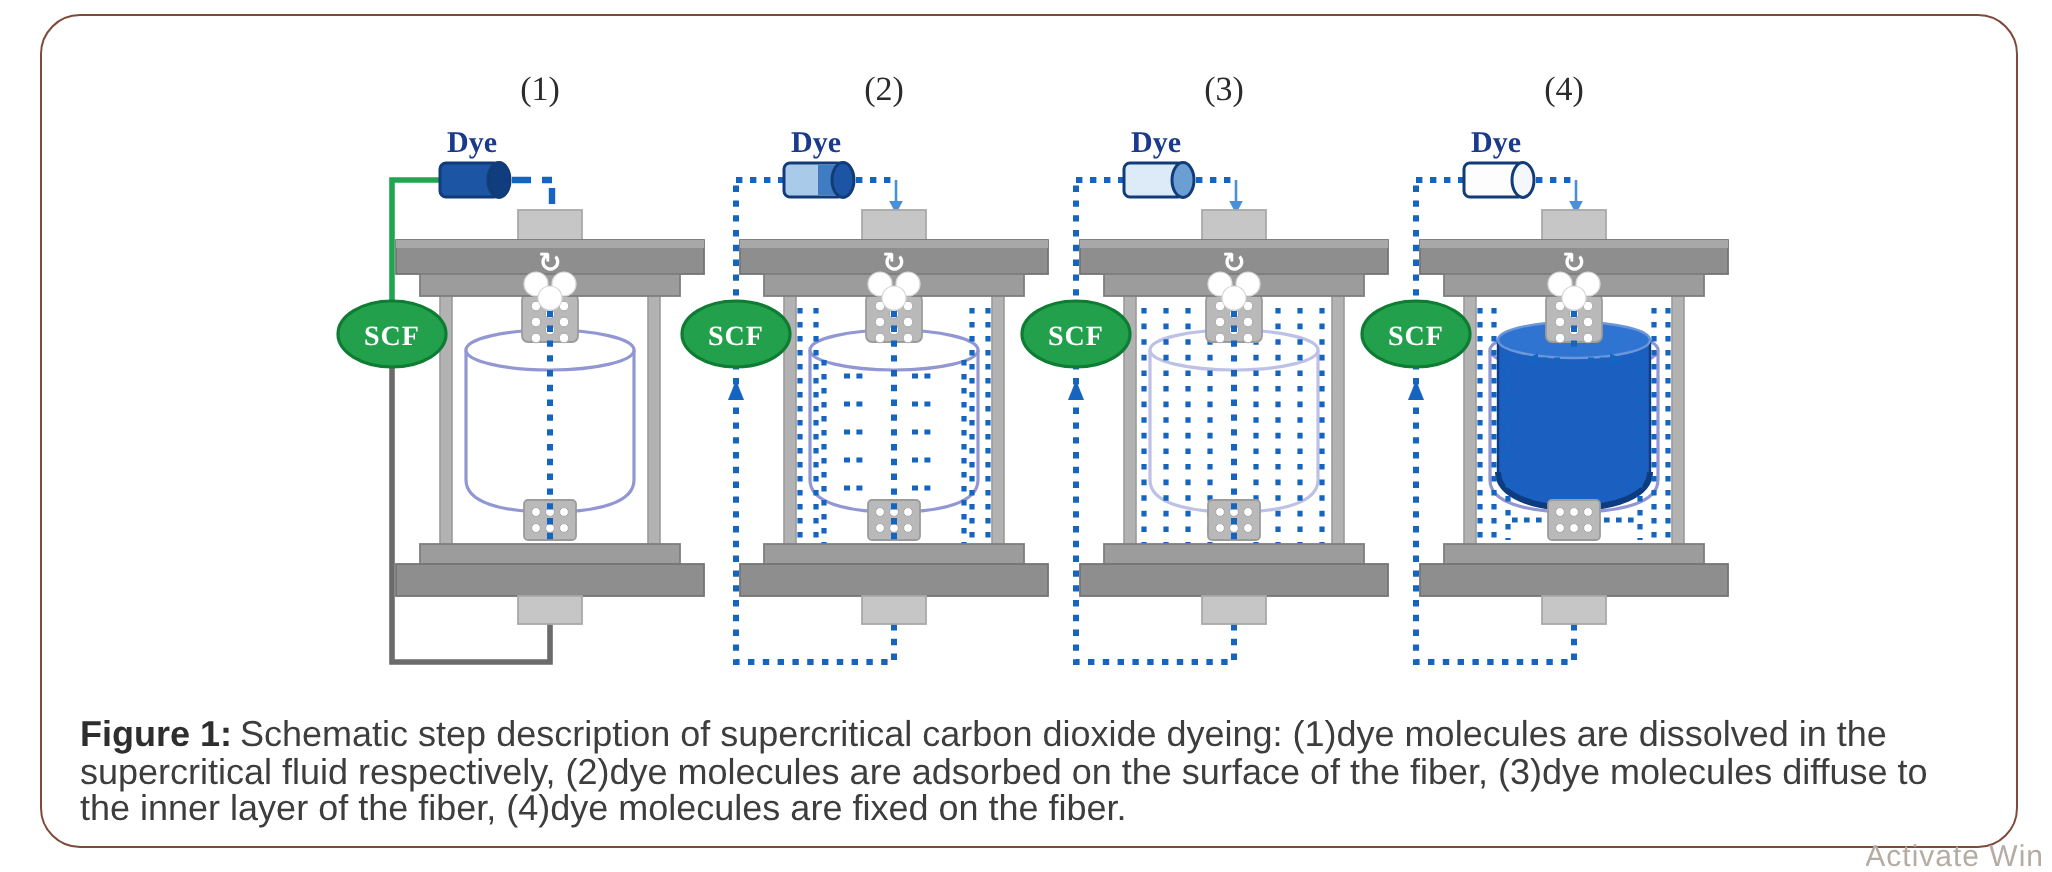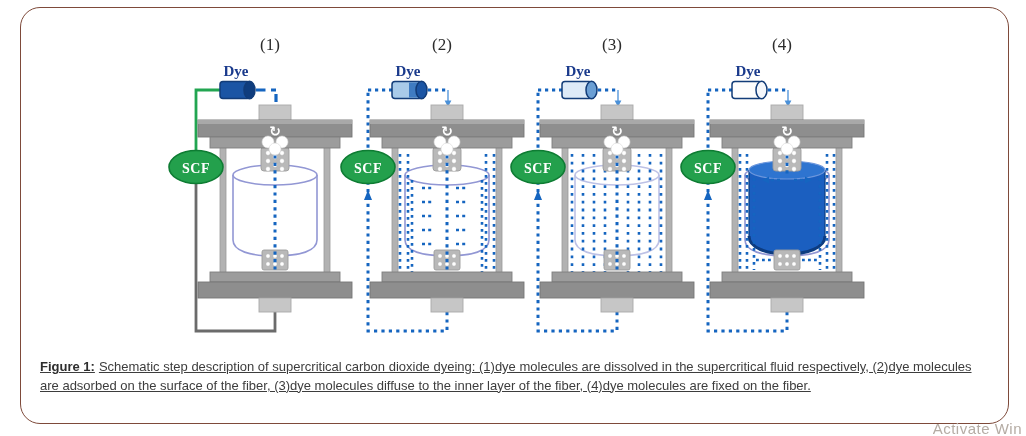--- a/index.html
+++ b/index.html
@@ -4,21 +4,21 @@
 <style>
   html,body{margin:0;padding:0;background:#fff;}
   #stage{position:relative;width:1026px;height:436px;background:#ffffff;overflow:hidden;
          font-family:"Liberation Sans",sans-serif;}
   #figure-border{position:absolute;left:20px;top:7px;width:987px;height:415px;
                  border:1.6px solid #7e4a3a;border-radius:20px;pointer-events:none;}
   #panels{position:absolute;left:0;top:28px;width:1026px;height:322px;}
   .panel{position:absolute;top:0;width:188px;height:322px;}
   .panel svg{overflow:visible;display:block;}
   #figure-caption{position:absolute;left:40px;top:358px;width:952px;
-                  font-size:13px;line-height:18.5px;color:#3d3d3d;text-decoration:underline;}
+                  font-size:18px;line-height:18.5px;color:#3d3d3d;}
   #figure-caption .cap-label{font-weight:bold;color:#2e2e2e;margin-right:4px;}
   #watermark{position:absolute;right:4px;top:420px;height:16px;overflow:hidden;
              font-size:15px;color:#b5aca4;letter-spacing:.5px;margin-left:28px;}
 </style>
 </head>
 <body>
 
 <div id="stage">
   <div id="figure-border"></div>
   <div id="panels">

